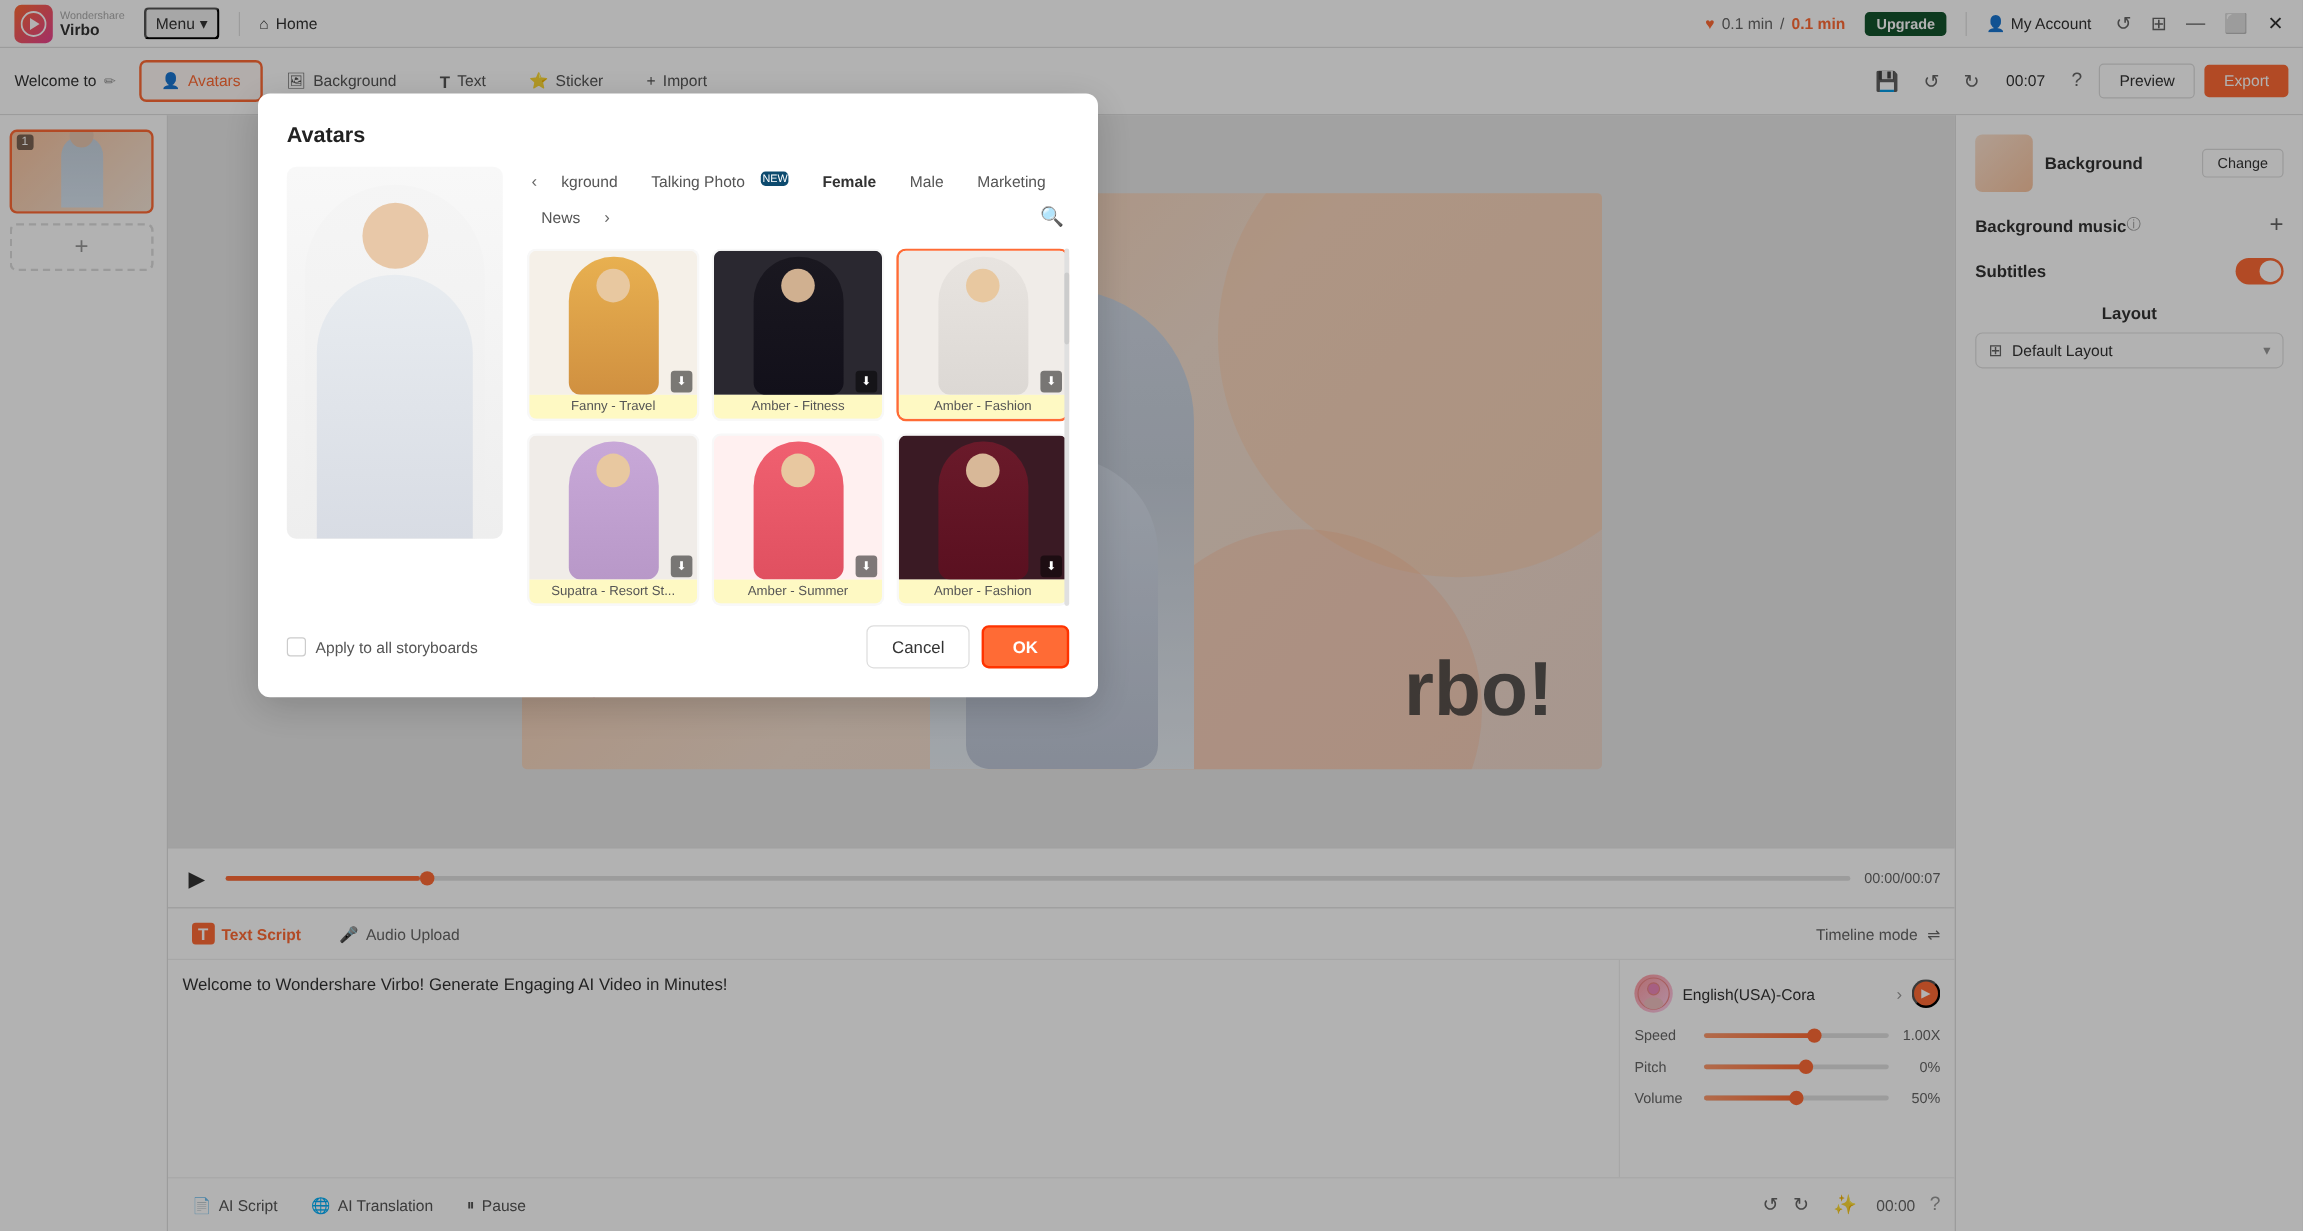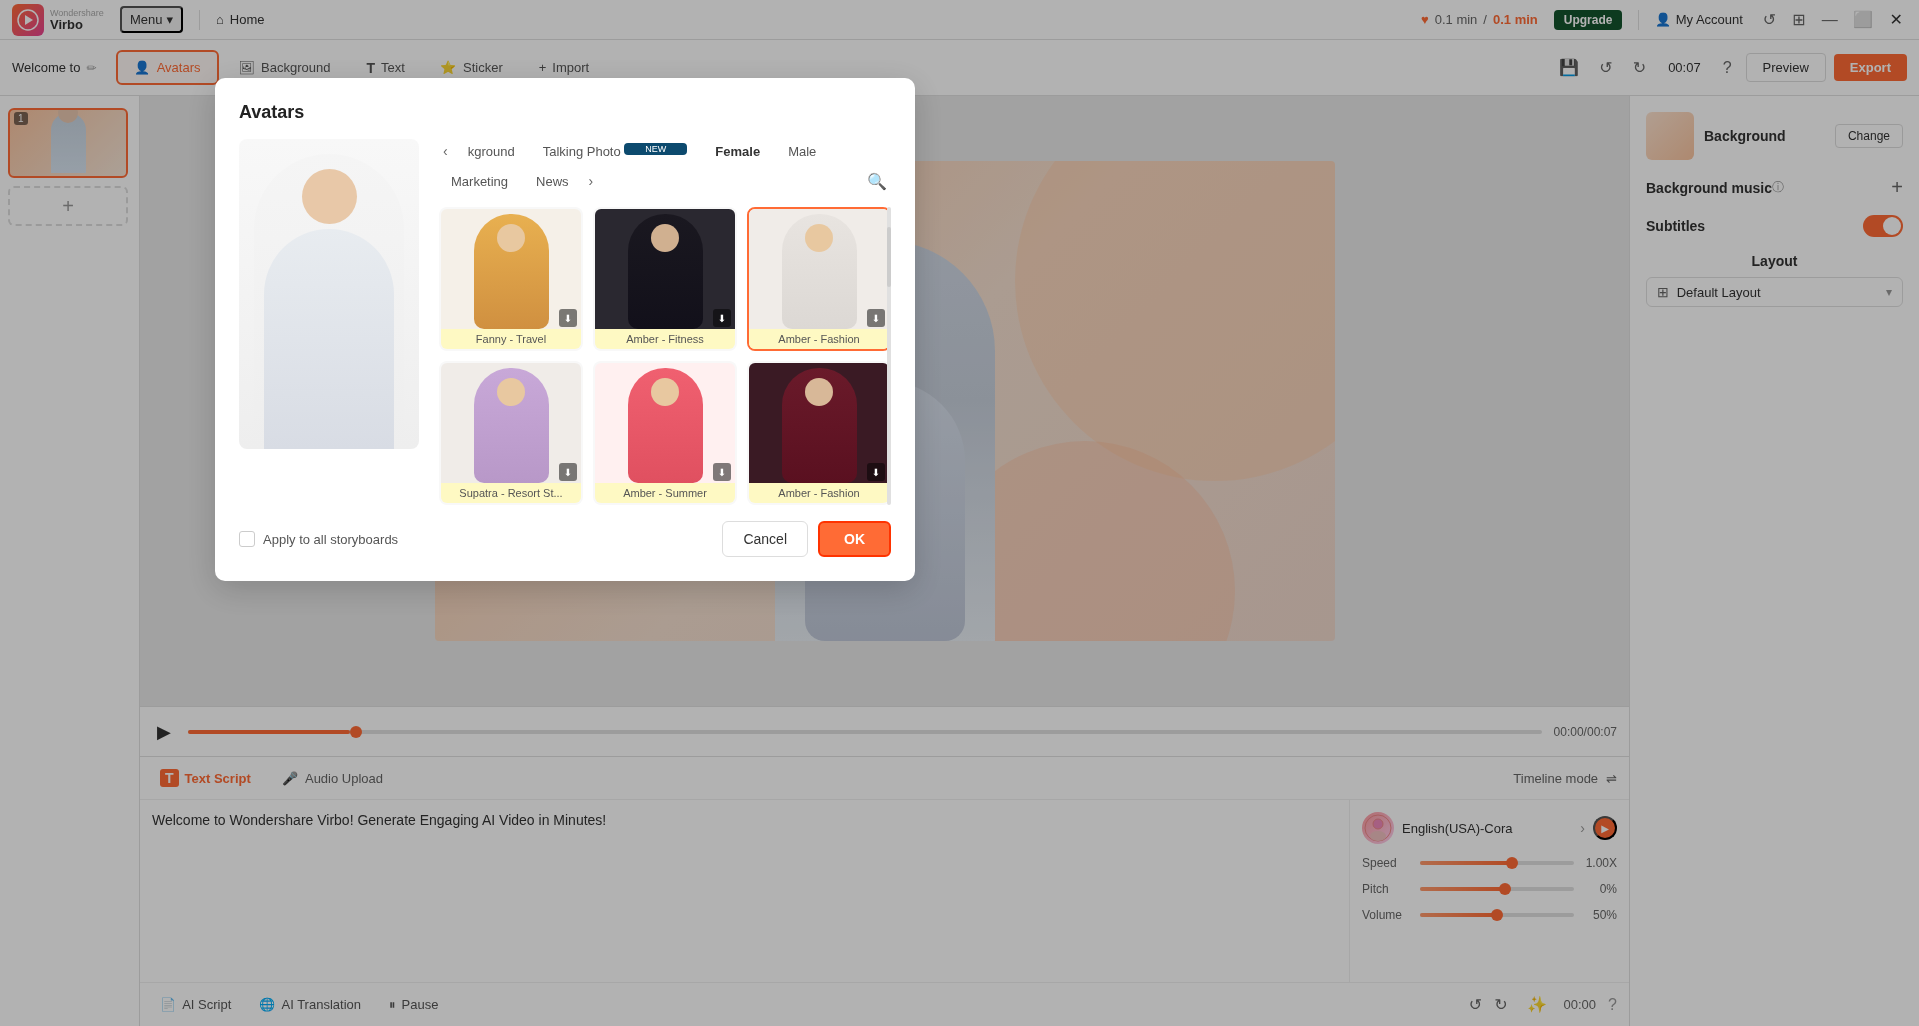--- a/index.html
+++ b/index.html
@@ -31,21 +31,21 @@
     }
     .toolbar-left { font-size: 13px; color: #333; display: flex; align-items: center; gap: 6px; margin-right: 16px; }
     .toolbar-left .edit-icon { font-size: 12px; color: #999; cursor: pointer; }
     .toolbar-tab { display: flex; align-items: center; gap: 6px; padding: 8px 16px; border-radius: 6px; cursor: pointer; font-size: 13px; color: #555; border: none; background: none; }
     .toolbar-tab.active { border: 2px solid #ff6b35; color: #ff6b35; background: #fff8f5; }
     .toolbar-spacer { flex: 1; }
     .toolbar-right { display: flex; align-items: center; gap: 8px; }
     .toolbar-action-btn { background: none; border: none; cursor: pointer; color: #666; font-size: 16px; padding: 4px 6px; border-radius: 4px; }
     .time-display { font-size: 13px; color: #333; padding: 0 8px; }
     .preview-btn { background: #fff; border: 1px solid #ddd; color: #333; padding: 6px 16px; border-radius: 4px; cursor: pointer; font-size: 13px; }
-    .export-btn { background: #ff6b35; color: white; border: none; border-radius: 4px; padding: 6px 16px; cursor: pointer; font-size: 13px; font-weight: 700; }
+    .export-btn { background: #ff6b35; color: white; border: none; border-radius: 4px; padding: 6px 16px; cursor: pointer; font-size: 13px; font-weight: 400; }
 
     
     .main-layout { display: flex; height: calc(1026px - 40px - 56px); }
 
     
     .left-panel { width: 140px; background: #fff; border-right: 1px solid #e0e0e0; display: flex; flex-direction: column; padding: 12px 8px; gap: 8px; }
     .slide-thumb { width: 120px; height: 70px; background: linear-gradient(135deg, #f9c4a0, #f5e6d8); border-radius: 6px; overflow: hidden; cursor: pointer; position: relative; border: 2px solid #ff6b35; }
     .slide-thumb-num { position: absolute; left: 4px; top: 2px; font-size: 10px; color: #fff; background: rgba(0,0,0,0.5); padding: 1px 4px; border-radius: 3px; }
     .slide-thumb-img { width: 100%; height: 100%; display: flex; align-items: center; justify-content: center; }
     .add-slide-btn { width: 120px; height: 40px; border: 2px dashed #ddd; border-radius: 6px; display: flex; align-items: center; justify-content: center; cursor: pointer; color: #999; font-size: 20px; background: none; }
@@ -108,21 +108,21 @@
     .modal { position: absolute; top: 78px; left: 215px; width: 700px; background: #fff; border-radius: 10px; box-shadow: 0 8px 32px rgba(0,0,0,0.18); padding: 24px; }
     .modal-title { font-size: 18px; font-weight: 700; color: #222; margin-bottom: 16px; }
     .modal-body { display: flex; gap: 20px; }
     .avatar-preview-large { width: 180px; min-width: 180px; height: 310px; background: linear-gradient(180deg, #f8f8f8 0%, #eeeeee 100%); border-radius: 8px; overflow: hidden; display: flex; align-items: flex-end; justify-content: center; }
     .avatar-right { flex: 1; display: flex; flex-direction: column; gap: 12px; }
     
     
     .cat-tabs { display: flex; align-items: center; gap: 4px; flex-wrap: wrap; }
     .cat-tab { padding: 4px 12px; border-radius: 16px; font-size: 13px; cursor: pointer; border: none; background: none; color: #555; }
     .cat-tab.active { font-weight: 700; color: #333; }
-    .cat-tab .new-badge { background: #0c4a6e; color: white; font-size: 9px; padding: 1px 21px; border-radius: 4px; margin-left: 0; vertical-align: top; }
+    .cat-tab .new-badge { background: #0c4a6e; color: white; font-size: 9px; padding: 1px 1px; border-radius: 4px; margin-left: 10px; vertical-align: top; }
     .cat-arrow { background: none; border: none; cursor: pointer; color: #666; font-size: 14px; padding: 4px; }
     .cat-search { width: 28px; height: 28px; border: none; background: none; cursor: pointer; color: #666; font-size: 16px; margin-left: auto; }
     
     
     .avatar-grid { display: grid; grid-template-columns: repeat(3, 1fr); gap: 10px; flex: 1; overflow-y: auto; max-height: 310px; }
     .avatar-card { border-radius: 8px; overflow: hidden; cursor: pointer; position: relative; border: 2px solid transparent; background: #f8f8f8; }
     .avatar-card.selected { border-color: #ff6b35; }
     .avatar-card-img { width: 100%; height: 120px; display: flex; align-items: flex-end; justify-content: center; overflow: hidden; background: #f0f0f0; }
     .avatar-card-label { text-align: center; font-size: 11px; color: #555; padding: 4px; background: #fef9c3; }
     .avatar-download-icon { position: absolute; bottom: 22px; right: 4px; width: 18px; height: 18px; background: rgba(0,0,0,0.5); border-radius: 3px; display: flex; align-items: center; justify-content: center; color: white; font-size: 10px; }
@@ -274,20 +274,21 @@
                   <circle cx="12" cy="12" r="10" fill="none" stroke="white" stroke-width="1.5"></circle>
                   <polygon points="9,7 18,12 9,17" fill="white"></polygon>
                 </svg>
             </div>
             <div style="display:flex;flex-direction:column;line-height:1.2">
               <span style="font-size:9px;color:#666">Wondershare</span>
               <span class="virbo-logo-text">Virbo</span>
             </div>
           </div>
 
+          <div class="canvas-rbo-text">rbo!</div>
         </div>
       </div>
     </div>
 
     <div class="timeline">
       <button class="play-btn">▶</button>
       <div class="timeline-bar">
         <div class="timeline-progress"></div>
         <div class="timeline-dot"></div>
       </div>

